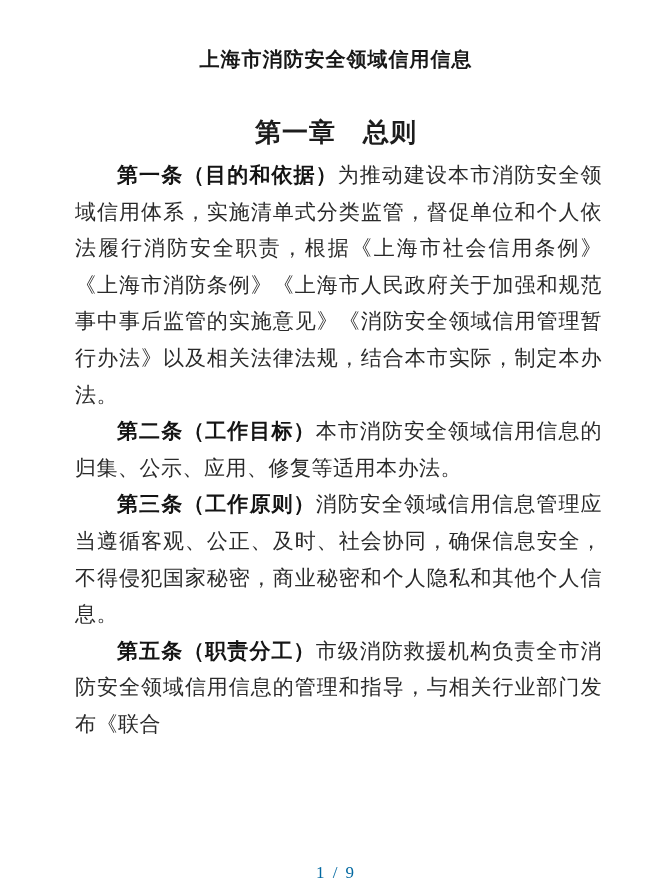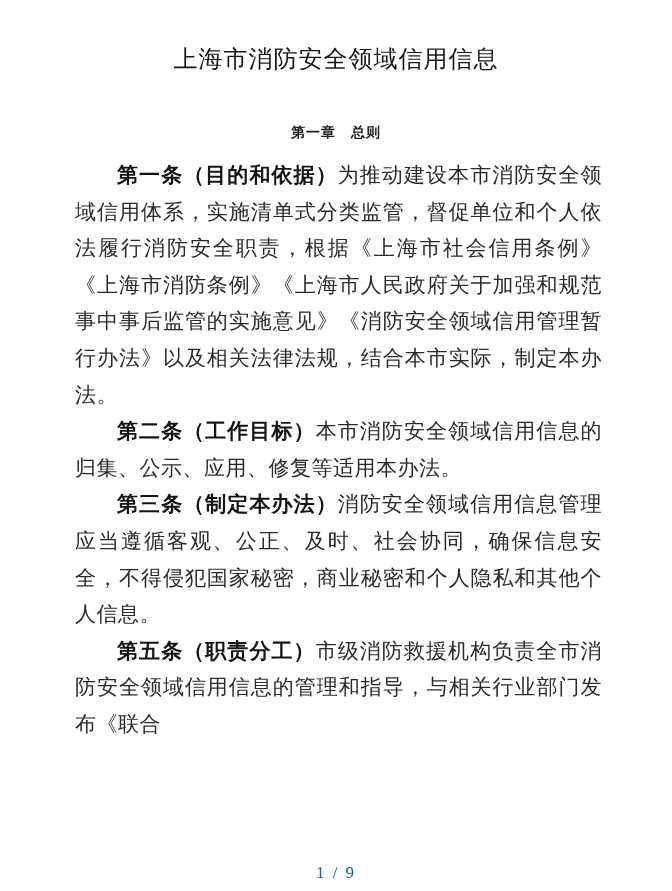--- a/index.html
+++ b/index.html
@@ -12,32 +12,32 @@
     width: 672px;
     height: 891px;
     background: #ffffff;
     overflow: hidden;
     box-sizing: border-box;
   }
   .doc-title {
     margin: 40px 36px 8px 36px;
     text-align: center;
     font-family: "Liberation Serif", serif;
-    font-weight: normal;
-    font-size: 24px;
+    font-weight: bold;
+    font-size: 20px;
     line-height: 39px;
     color: #171717;
     letter-spacing: 1px;
   }
   .chapter-heading {
     margin: 40px 0 0 0;
     text-align: center;
     font-family: "Liberation Sans", sans-serif;
     font-weight: bold;
-    font-size: 14px;
+    font-size: 26px;
     line-height: 26px;
     color: #1d1d1d;
     letter-spacing: 1px;
   }
   .content {
     margin: 12px 70px 0 75px;
   }
   .article {
     margin: 0;
     font-family: "Liberation Serif", serif;
@@ -74,19 +74,19 @@
 
   <h1 class="doc-title">
     <div>上海市消防安全领域信用信息</div>
   </h1>
 
   <h2 class="chapter-heading">第一章　总则</h2>
 
   <div class="content">
     <p class="article"><span class="lead">第一条（目的和依据）</span><span>为推动建设本市消防安全领域信用体系，实施清单式分类监管，督促单位和个人依法履行消防安全职责，根据《上海市社会信用条例》《上海市消防条例》《上海市人民政府关于加强和规范事中事后监管的实施意见》《消防安全领域信用管理暂行办法》以及相关法律法规，结合本市实际，制定本办法。</span></p>
     <p class="article"><span class="lead">第二条（工作目标）</span><span>本市消防安全领域信用信息的归集、公示、应用、修复等适用本办法。</span></p>
-    <p class="article"><span class="lead">第三条（制定本办法）</span><span>消防安全领域信用信息管理应当遵循客观、公正、及时、社会协同，确保信息安全，不得侵犯国家秘密，商业秘密和个人隐私和其他个人信息。</span></p>
+    <p class="article"><span class="lead">第三条（工作原则）</span><span>消防安全领域信用信息管理应当遵循客观、公正、及时、社会协同，确保信息安全，不得侵犯国家秘密，商业秘密和个人隐私和其他个人信息。</span></p>
     <p class="article"><span class="lead">第五条（职责分工）</span><span>市级消防救援机构负责全市消防安全领域信用信息的管理和指导，与相关行业部门发布《联合</span></p>
   </div>
 
   <div class="page-footer">1 / 9</div>
 
 </div>
 
 </body></html>

